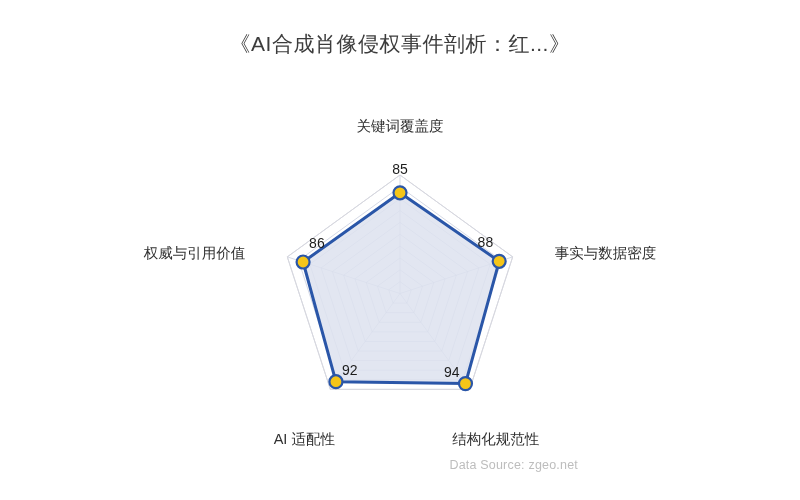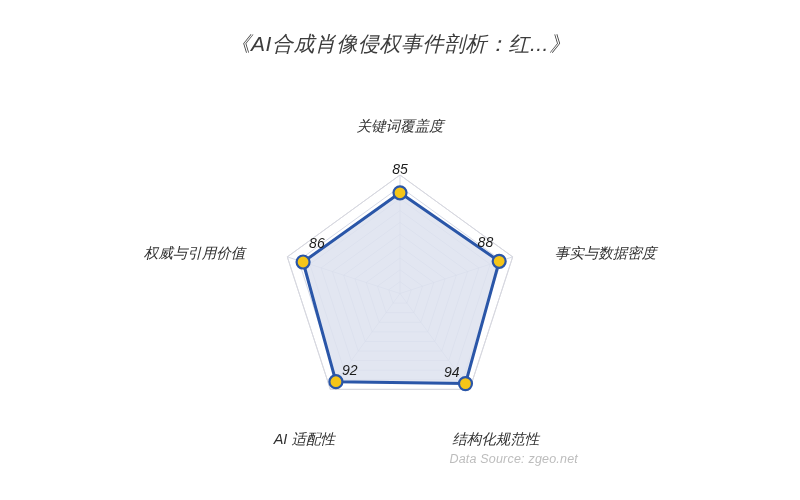--- a/index.html
+++ b/index.html
@@ -14,21 +14,20 @@
     overflow: hidden;
     position: relative;
   }
   #chart-card {
     position: absolute;
     left: 0;
     top: 0;
     width: 636px;
     height: 500px;
     background: #ffffff;
-    font-style: italic;
   }
   #chart-title {
     position: absolute;
     left: 0;
     top: 30px;
     width: 800px;
     text-align: center;
     font-size: 21px;
     color: #3c3c3c;
     font-weight: normal;
@@ -58,21 +57,21 @@
     font-family: "Liberation Sans", "DejaVu Sans", sans-serif;
   }
   .value-label {
     font-size: 14px;
     fill: #1c1c1c;
     font-family: "Liberation Sans", "DejaVu Sans", sans-serif;
   }
   #data-source {
     position: absolute;
     right: 58px;
-    bottom: 34px;
+    bottom: 28px;
     font-size: 12.5px;
     color: #bdbdbd;
     letter-spacing: 0.2px;
     white-space: nowrap;
   }
 </style>
 </head>
 <body>
 
 <div id="chart-card">

